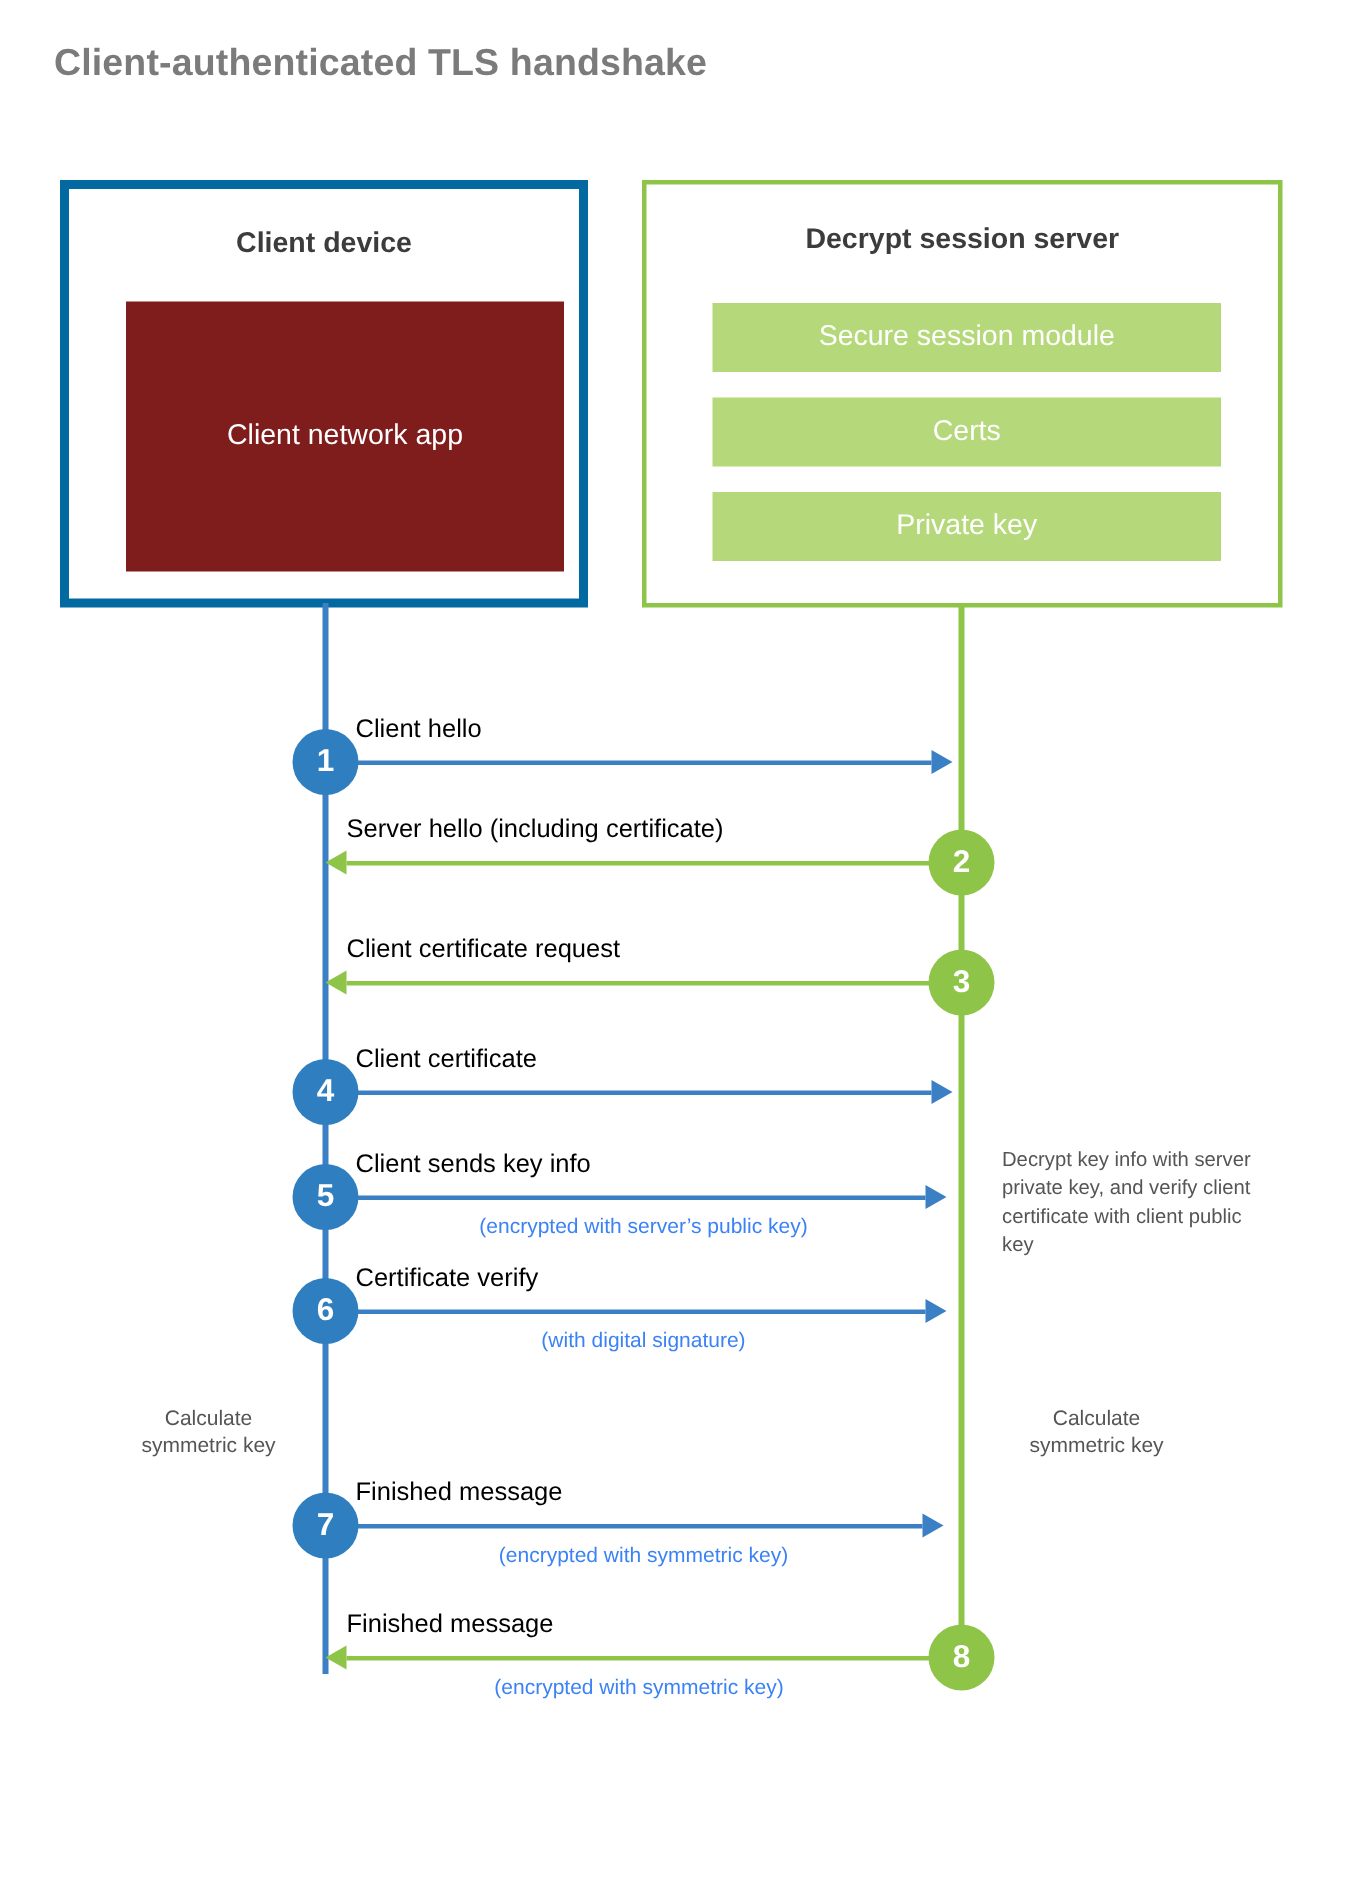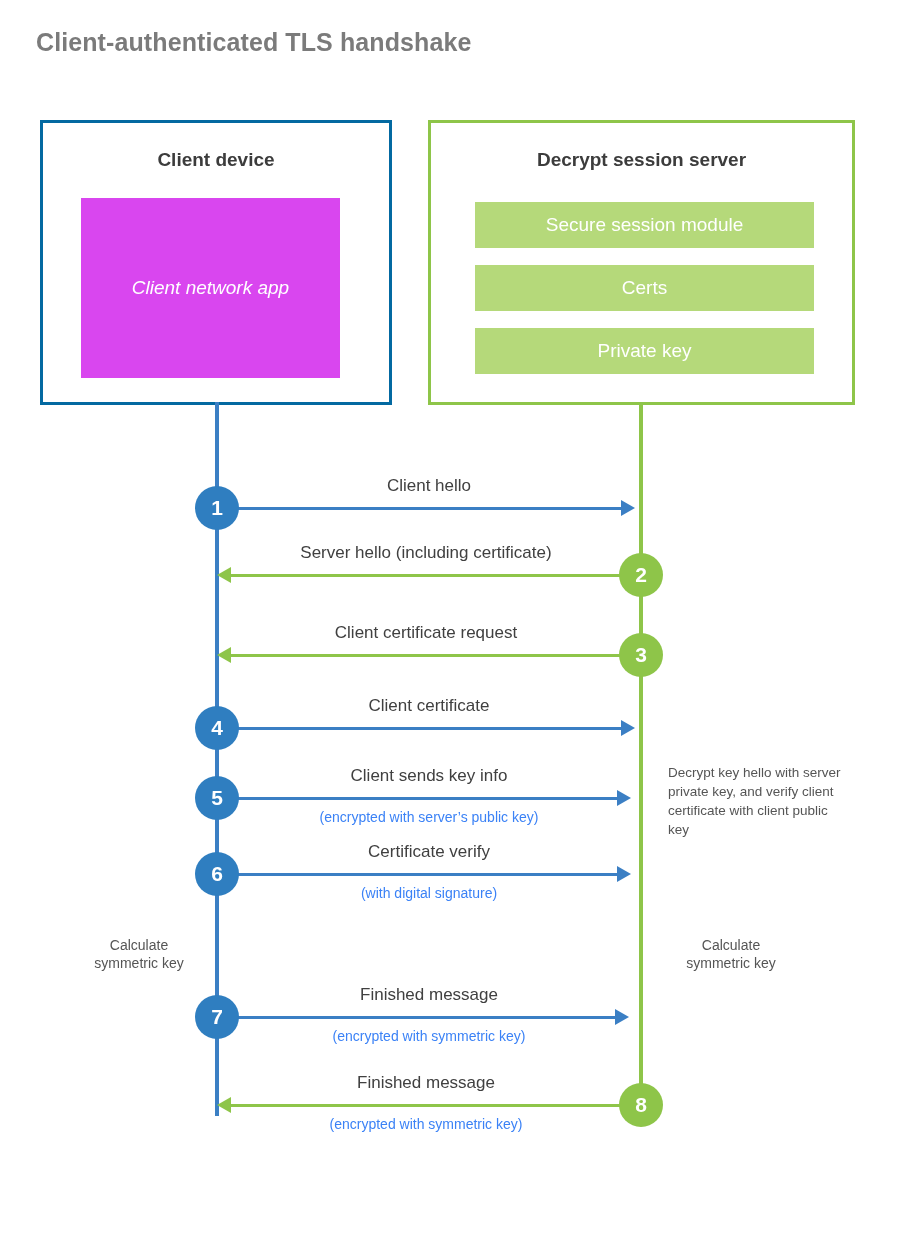--- a/index.html
+++ b/index.html
@@ -37,21 +37,21 @@
   .actor-box {
     position: absolute;
     background: #ffffff;
     box-sizing: border-box;
   }
   #client-box {
     left: 40px;
     top: 120px;
     width: 352px;
     height: 285px;
-    border: 3px solid #0369a1;
+    border: 6px solid #0369a1;
   }
   #server-box {
     left: 428px;
     top: 120px;
     width: 427px;
     height: 285px;
     border: 3px solid #8ec549;
   }
   .actor-title {
     position: absolute;
@@ -73,24 +73,23 @@
     text-align: center;
     color: #ffffff;
     font-size: 19px;
     font-weight: 400;
     line-height: 1.25;
     box-sizing: border-box;
   }
   #client-app-block {
     left: 38px;
     top: 75px;
-    width: 259px;
+    width: 292px;
     height: 180px;
-    background: #d946ef;
-    font-style: italic;
+    background: #7f1d1d;
   }
   .server-block {
     left: 44px;
     width: 339px;
     height: 46px;
     background: #b5d97a;
   }
   #server-block-0 { top: 79px; }
   #server-block-1 { top: 142px; }
   #server-block-2 { top: 205px; }
@@ -154,23 +153,23 @@
     top: -8px;
     border-top: 8px solid transparent;
     border-bottom: 8px solid transparent;
   }
   .head-right-blue { border-left: 14px solid #3b7fc4; }
   .head-left-green { border-right: 14px solid #8ec549; }
 
   
   .arrow-label {
     position: absolute;
-    text-align: center;
+    text-align: left;
     font-size: 17px;
-    color: #404040;
+    color: #000000;
     white-space: nowrap;
     top: -32px;
   }
   .arrow-sublabel {
     position: absolute;
     text-align: center;
     font-size: 14px;
     color: #3b82f6;
     white-space: nowrap;
     top: 11px;
@@ -281,17 +280,17 @@
   </div>
 
   <div class="step" style="top:1105px">
     <div class="arrow-line arrow-green" style="left:231px; width:390px;"></div>
     <div class="arrow-head head-left-green" style="left:217px;"></div>
     <div class="arrow-label" style="left:231px; width:390px;">Finished message</div>
     <div class="arrow-sublabel" style="left:231px; width:390px;">(encrypted with symmetric key)</div>
     <div class="step-badge badge-server">8</div>
   </div>
 
-  <div id="server-decrypt-note" class="side-note">Decrypt key hello with server private key, and verify client certificate with client public key</div>
+  <div id="server-decrypt-note" class="side-note">Decrypt key info with server private key, and verify client certificate with client public key</div>
   <div id="client-calc-note" class="side-note">Calculate symmetric key</div>
   <div id="server-calc-note" class="side-note">Calculate symmetric key</div>
 
 </div>
 
 </body></html>

